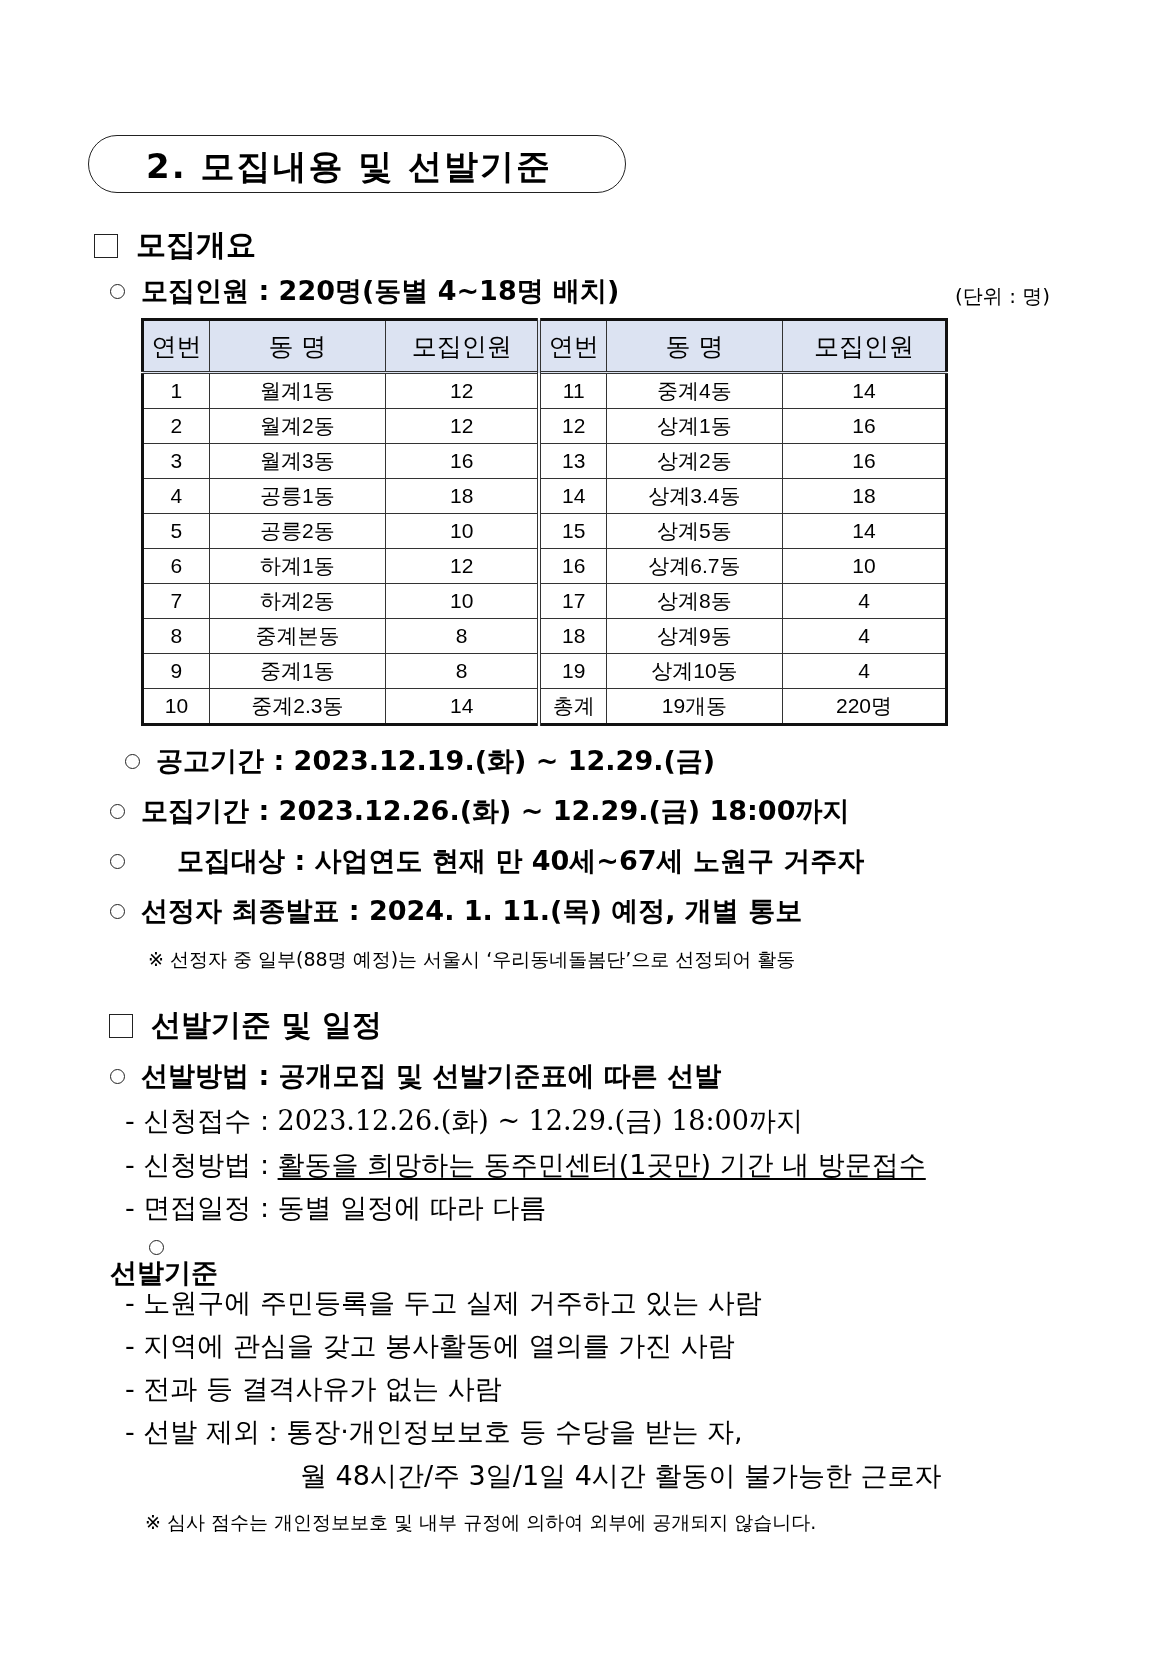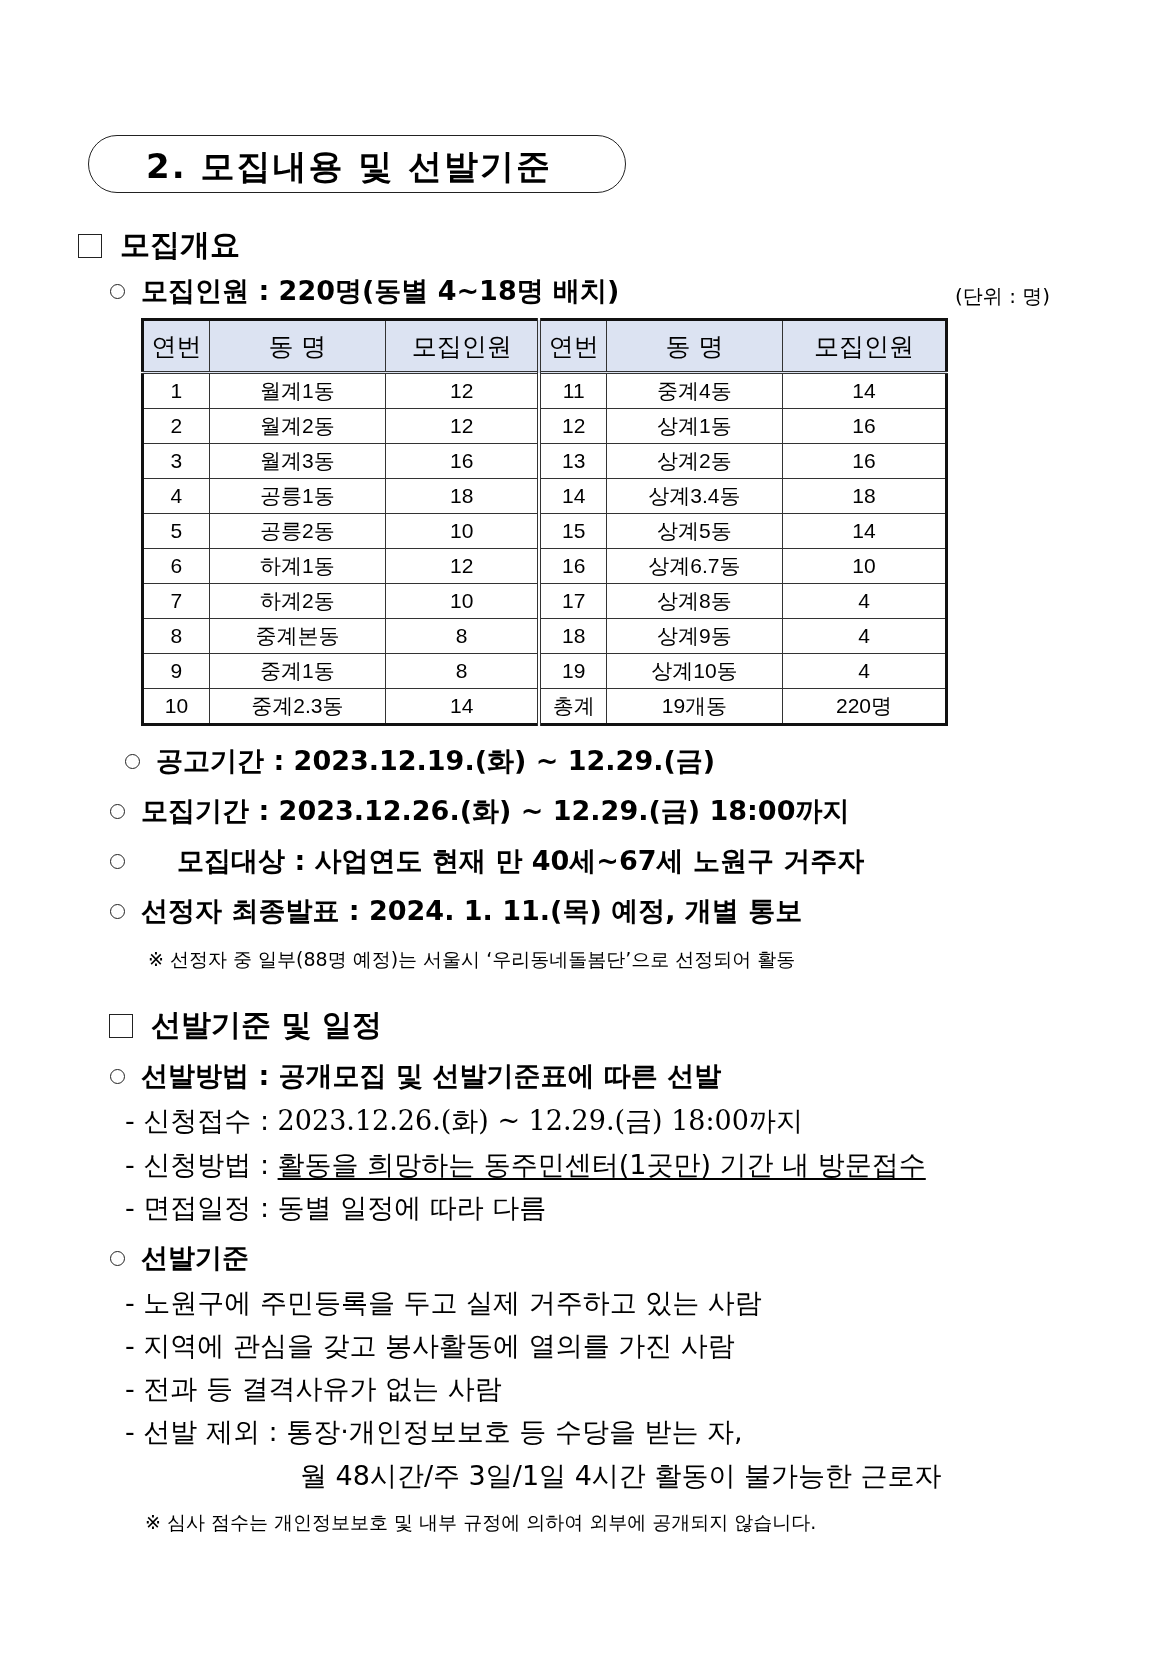--- a/index.html
+++ b/index.html
@@ -28,21 +28,21 @@
   .dash-line { font-size: 27px; white-space: nowrap; font-family: "DejaVu Serif", "Liberation Serif", serif; }
   .dash-line .lab { font-family: "DejaVu Sans", sans-serif; font-weight: normal; }
   .u { text-decoration: underline; font-weight: bold; text-underline-offset: 4px; }
 </style>
 </head>
 <body>
 
 <div class="abs title-box"></div>
 <div class="abs title-text">2. 모집내용 및 선발기준</div>
 
-<div class="abs sec-head" style="left:78px; top:225px;">
+<div class="abs sec-head" style="left:94px; top:225px;">
   <span class="sq"></span>
   <span>모집개요</span>
 </div>
 
 <div class="abs bullet-line" style="left:110px; top:273px;">
   <span class="circ"></span>
   <span>모집인원 : 220명(동별 4~18명 배치)</span>
 </div>
 <div class="abs unit">(단위 : 명)</div>
 
@@ -180,21 +180,21 @@
 <div class="abs dash-line" style="left:125px; top:1103px;">
   <span class="lab">- 신청접수 : </span><span>2023.12.26.(화) ~ 12.29.(금) 18:00까지</span>
 </div>
 <div class="abs dash-line" style="left:125px; top:1147px;">
   <span class="lab">- 신청방법 : </span><span class="u lab">활동을 희망하는 동주민센터(1곳만) 기간 내 방문접수</span>
 </div>
 <div class="abs dash-line" style="left:125px; top:1190px;">
   <span class="lab">- 면접일정 : </span><span class="lab">동별 일정에 따라 다름</span>
 </div>
 
-<div class="abs bullet-line" style="left:110px; top:1240px;">
+<div class="abs bullet-line" style="left:110px; top:1240px;flex-direction:column;">
   <span class="circ"></span>
   <span>선발기준</span>
 </div>
 
 <div class="abs dash-line lab" style="left:125px; top:1285px; font-family:'DejaVu Sans',sans-serif;">- 노원구에 주민등록을 두고 실제 거주하고 있는 사람</div>
 <div class="abs dash-line lab" style="left:125px; top:1328px; font-family:'DejaVu Sans',sans-serif;text-align:center;">- 지역에 관심을 갖고 봉사활동에 열의를 가진 사람</div>
 <div class="abs dash-line lab" style="left:125px; top:1371px; font-family:'DejaVu Sans',sans-serif;">- 전과 등 결격사유가 없는 사람</div>
 <div class="abs dash-line lab" style="left:125px; top:1414px; font-family:'DejaVu Sans',sans-serif;">- 선발 제외 : 통장·개인정보보호 등 수당을 받는 자,</div>
 <div class="abs dash-line lab" style="left:300px; top:1458px; font-family:'DejaVu Sans',sans-serif;">월 48시간/주 3일/1일 4시간 활동이 불가능한 근로자</div>
 

